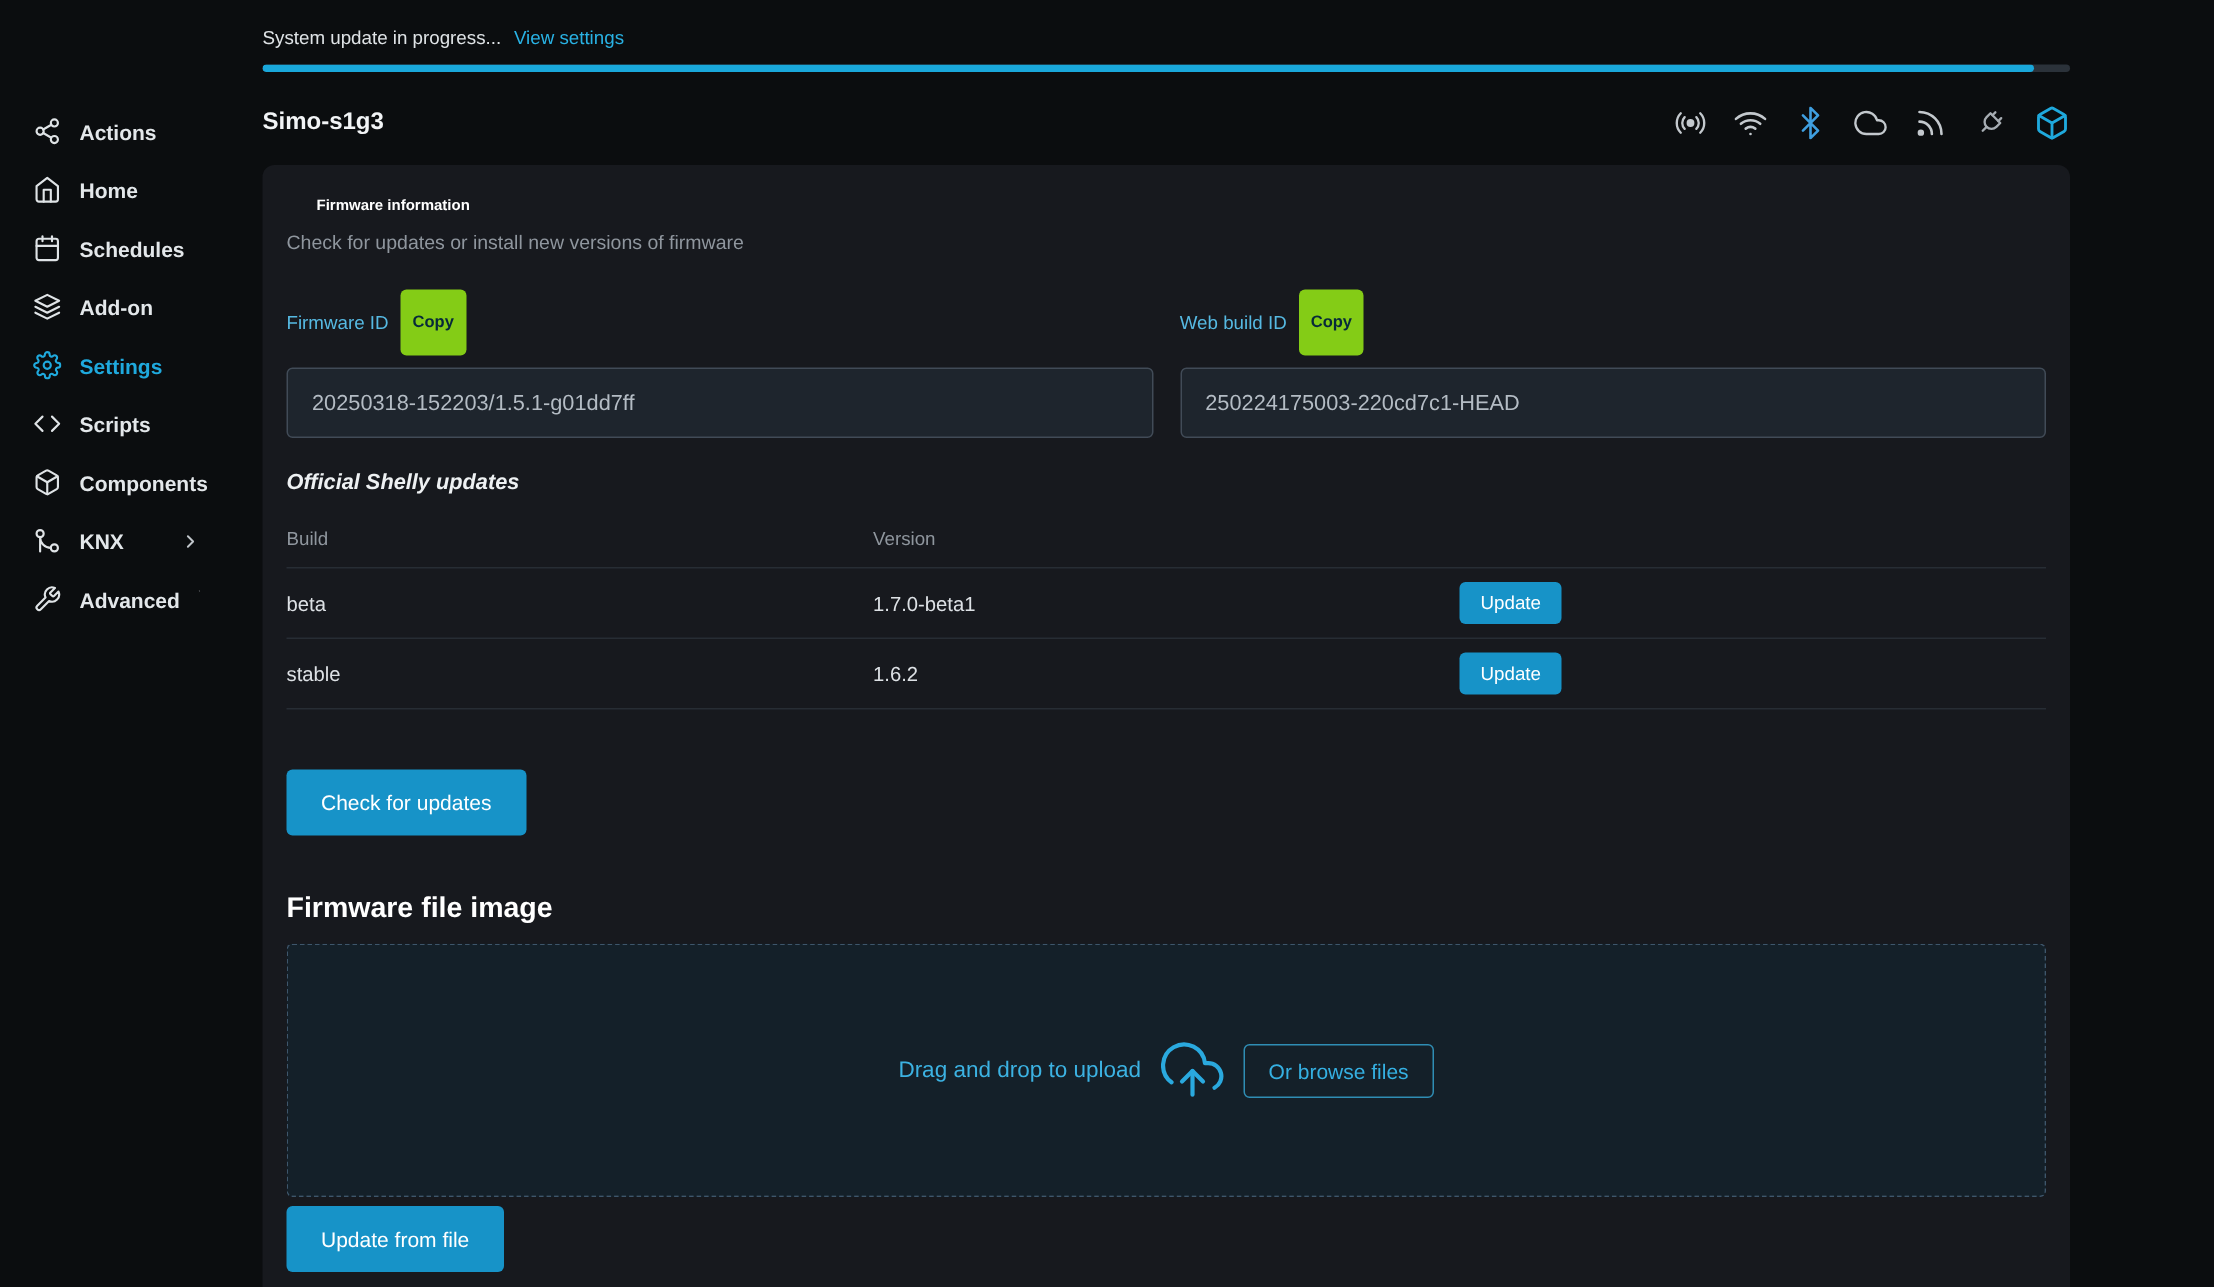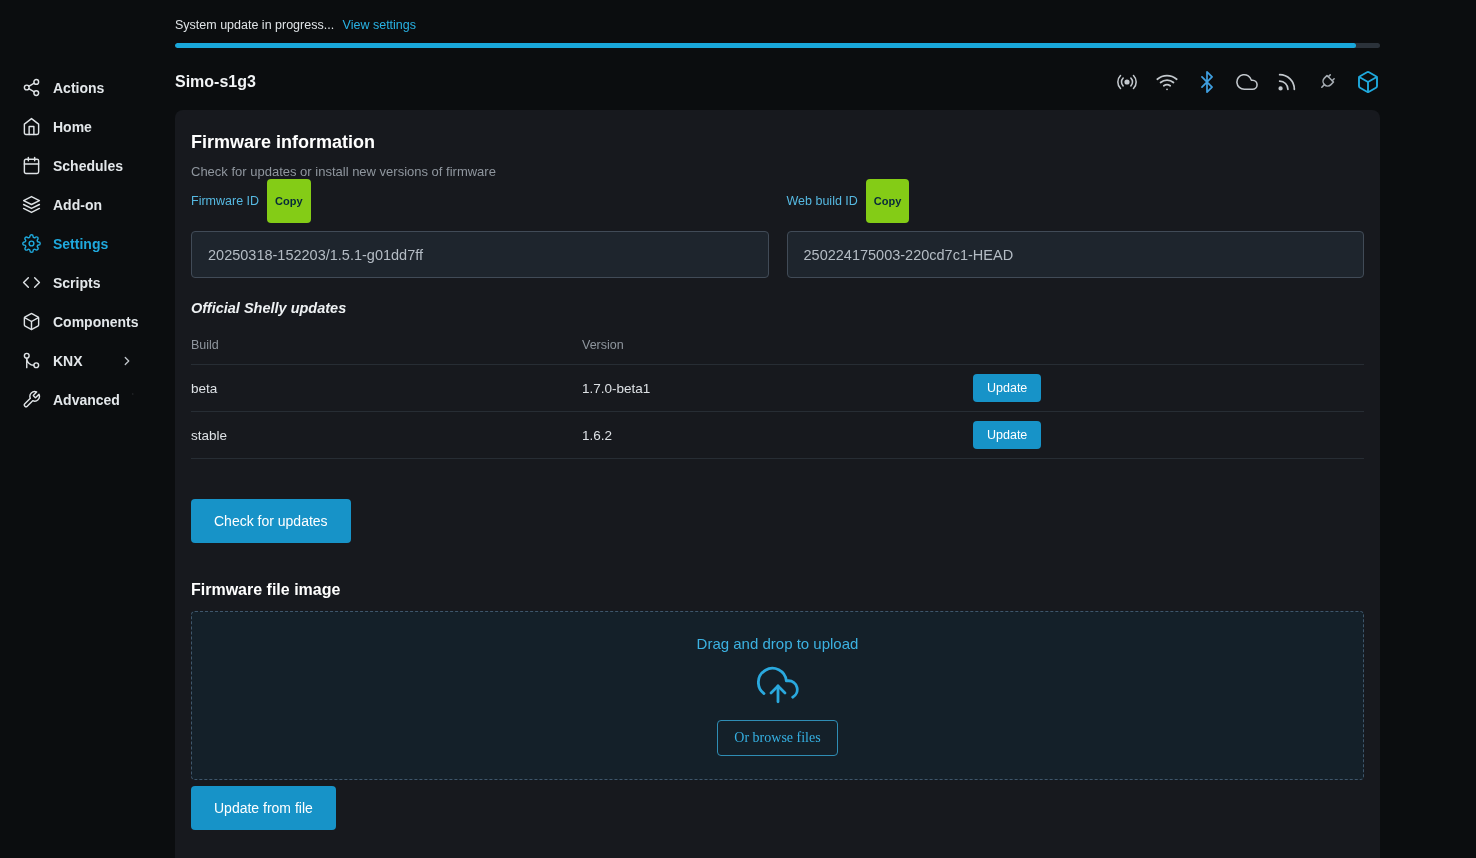--- a/index.html
+++ b/index.html
@@ -53,25 +53,26 @@
   .st-icon.blue { color:#3f9fe0; }
   .st-icon.dim { color:#a6acb2; }
   .st-icon.cyan { color:#1fa9dd; width:24px; height:24px; }
 
   
   .card {
     background:#17191e;
     border-radius:8px;
     padding:22px 16px 24px;
   }
-  .card-title { font-size:18px; font-weight:700; color:#ffffff; }
+  .card-title { font-size:10px; font-weight:700; color:#ffffff;margin-left:20px; }
   .card-subtitle { margin-top:11px; font-size:13px; color:#8f969e; }
 
   .fields-row {
     display:grid; grid-template-columns:1fr 1fr; gap:18px;
+    margin-top:24px;
   }
   .field-label {
     display:flex; align-items:center; gap:8px;
     font-size:12.5px; color:#56b9e2;
   }
   .copy-badge {
     background:#84cc16; color:#07293a;
     font-size:11px; font-weight:700;
     padding:16px 8px; border-radius:4px; cursor:pointer;
   }
@@ -97,39 +98,39 @@
 
   .btn {
     background:#1793c8; color:#ffffff;
     border:none; border-radius:4px;
     font-family:inherit; cursor:pointer;
   }
   .btn-small { font-size:12.5px; padding:7px 14px; justify-self:start; }
   .btn-big   { font-size:14px; padding:14px 23px; }
 
   .mt28 { margin-top:40px; }
-  .section-heading { font-size:16px; font-weight:700; color:#ffffff; }
+  .section-heading { font-size:19px; font-weight:700; color:#ffffff; }
   .gap-top { margin-top:38px; }
 
   .dropzone {
     margin-top:12px;
     height:169px;
     border:1px dashed #3e566b;
     border-radius:4px;
     background:#142029;
-    display:flex; flex-direction:column; align-items:center; justify-content:center;
+    display:flex; align-items:center; justify-content:center;
     gap:13px;
     cursor:pointer;
   }
   .dropzone-text { color:#3cb2e2; font-size:15px; }
   .upload-icon { width:42px; height:42px; color:#2aa9de; }
   .browse-btn {
     background:transparent; color:#35b0e2;
     border:1px solid #2f8db4; border-radius:4px;
-    font-family:Liberation Serif, serif; font-size:14px;
+    font-family:Liberation Sans, sans-serif; font-size:14px;
     padding:9px 16px; cursor:pointer;
   }
   .file-btn { margin-top:6px; }
 </style>
 </head>
 <body>
 
 <aside class="sidebar">
 
   <div class="side-item">

